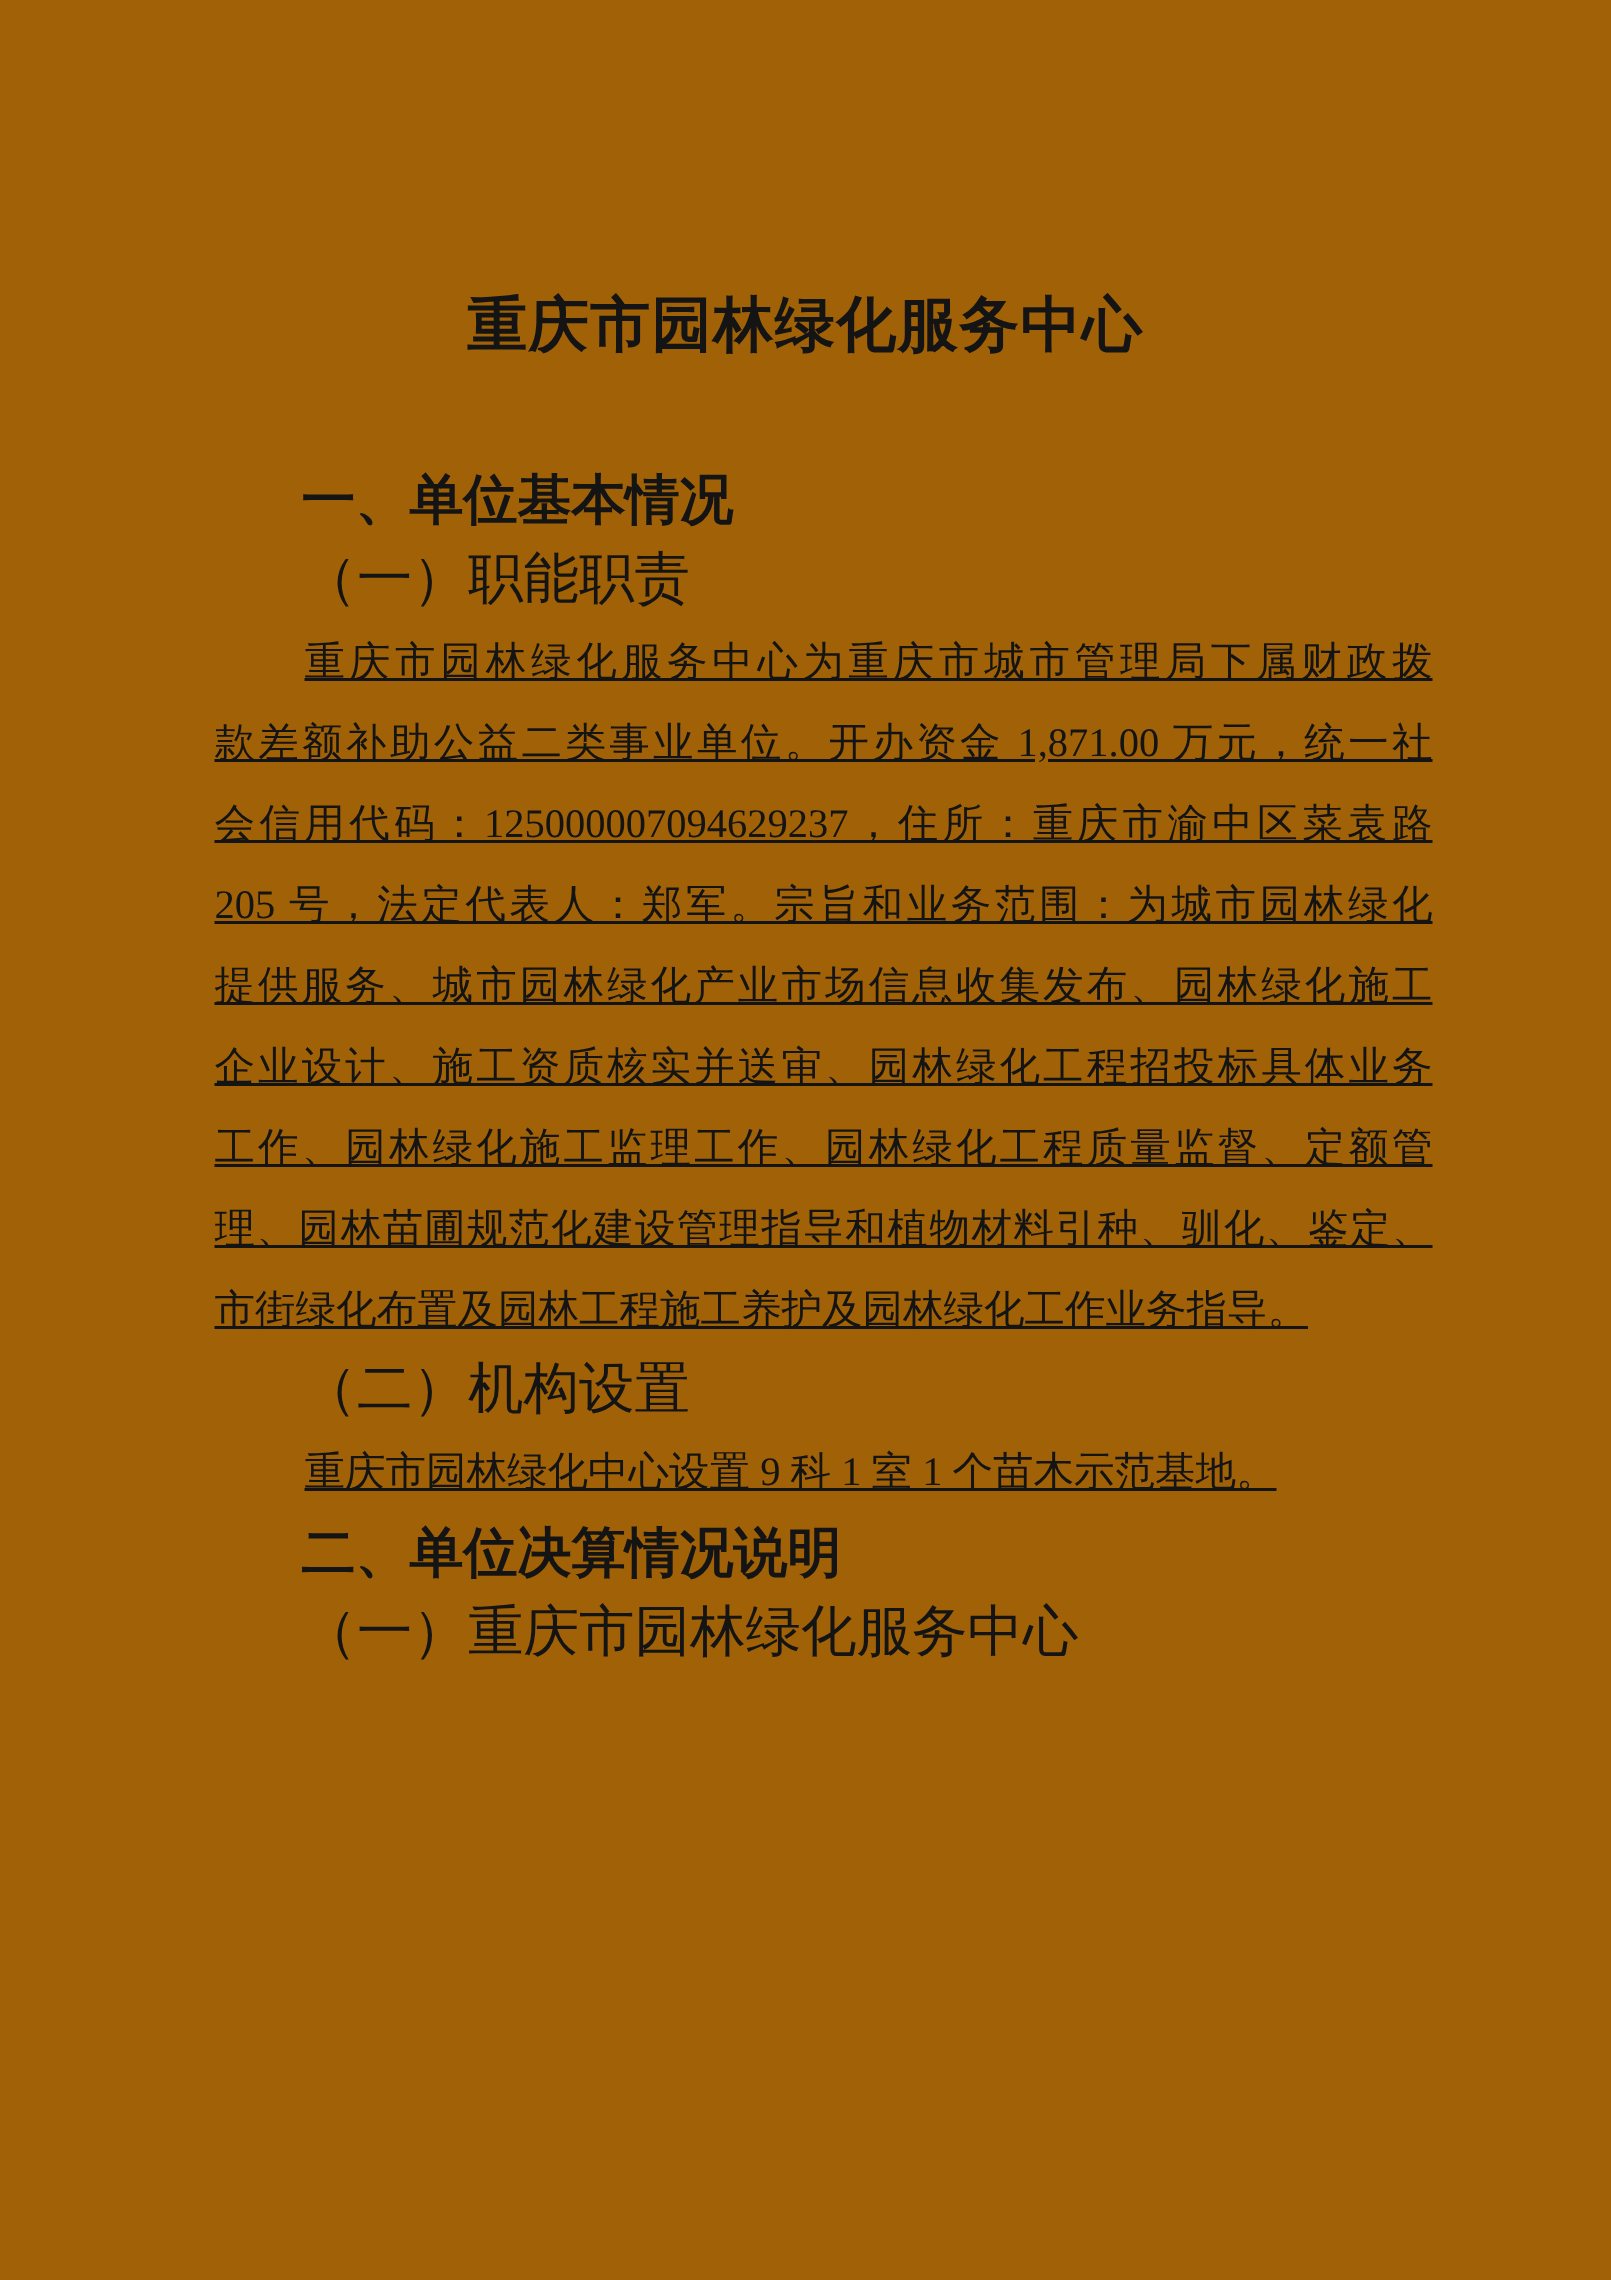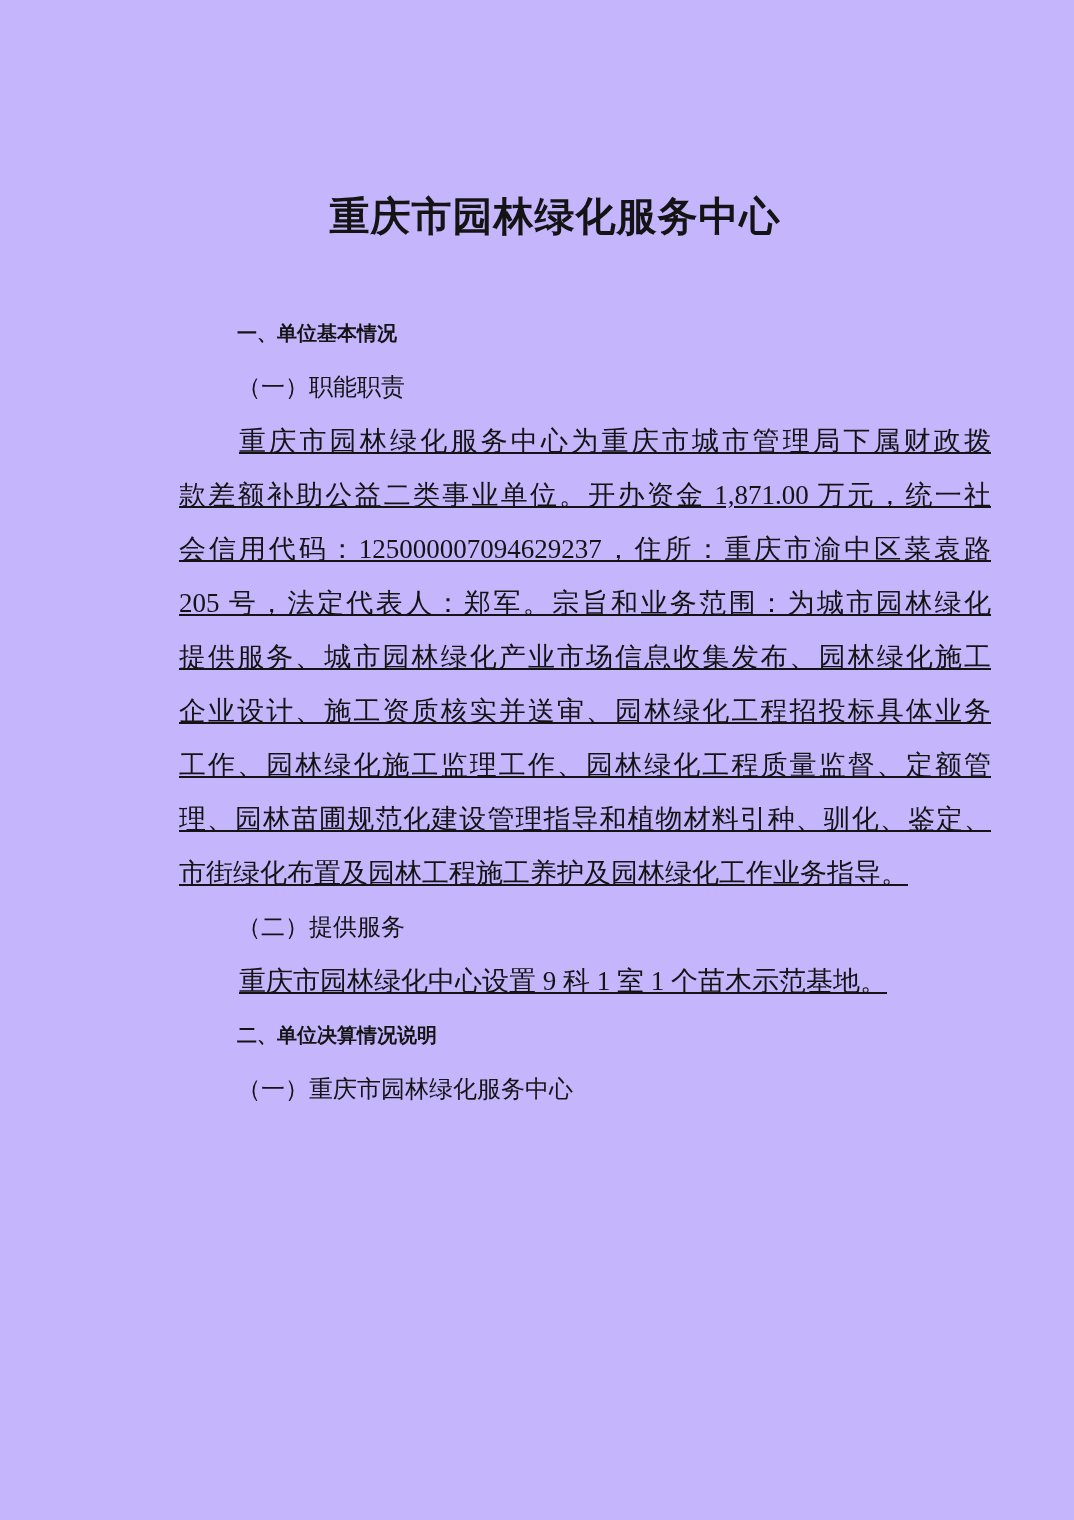--- a/index.html
+++ b/index.html
@@ -1,50 +1,49 @@
 <!DOCTYPE html>
 <html><head>
 <meta charset="utf-8">
 <style>
   * { margin: 0; padding: 0; box-sizing: border-box; }
   html, body { background: #ffffff; }
   .page {
     position: relative;
     width: 1074px;
     height: 1520px;
-    background: #c4b5fd;
+    background: #a16207;
     color: #141414;
     overflow: hidden;
-    padding-left: 36px;
   }
   .doc-title {
     padding-top: 189px;
     text-align: center;
     font-family: "Liberation Serif", serif;
     font-weight: bold;
     font-size: 40px;
     line-height: 56px;
     letter-spacing: 1px;
   }
   .content {
     margin-top: 61px;
     margin-left: 143px;
     width: 812px;
   }
   .h-section {
     font-family: "Liberation Sans", sans-serif;
     font-weight: bold;
-    font-size: 20px;
+    font-size: 36px;
     line-height: 54px;
     text-indent: 58px;
   }
   .h-sub {
     font-family: "Liberation Serif", serif;
     font-weight: normal;
-    font-size: 24px;
+    font-size: 37px;
     line-height: 54px;
     text-indent: 58px;
   }
   .para-line {
     font-family: "Liberation Serif", serif;
     font-weight: normal;
     font-size: 27px;
     line-height: 54px;
     white-space: normal;
     text-decoration: underline;
@@ -76,21 +75,21 @@
     <div class="para-line jst indent">重庆市园林绿化服务中心为重庆市城市管理局下属财政拨</div>
     <div class="para-line jst">款差额补助公益二类事业单位。开办资金 1,871.00 万元，统一社</div>
     <div class="para-line jst">会信用代码：125000007094629237，住所：重庆市渝中区菜袁路</div>
     <div class="para-line jst">205 号，法定代表人：郑军。宗旨和业务范围：为城市园林绿化</div>
     <div class="para-line jst">提供服务、城市园林绿化产业市场信息收集发布、园林绿化施工</div>
     <div class="para-line jst">企业设计、施工资质核实并送审、园林绿化工程招投标具体业务</div>
     <div class="para-line jst">工作、园林绿化施工监理工作、园林绿化工程质量监督、定额管</div>
     <div class="para-line jst">理、园林苗圃规范化建设管理指导和植物材料引种、驯化、鉴定、</div>
     <div class="para-line">市街绿化布置及园林工程施工养护及园林绿化工作业务指导。</div>
 
-    <div class="h-sub">（二）提供服务</div>
+    <div class="h-sub">（二）机构设置</div>
 
     <div class="para-line indent">重庆市园林绿化中心设置 9 科 1 室 1 个苗木示范基地。</div>
 
     <div class="h-section">二、单位决算情况说明</div>
 
     <div class="h-sub">（一）重庆市园林绿化服务中心</div>
 
   </div>
 
 </div>

